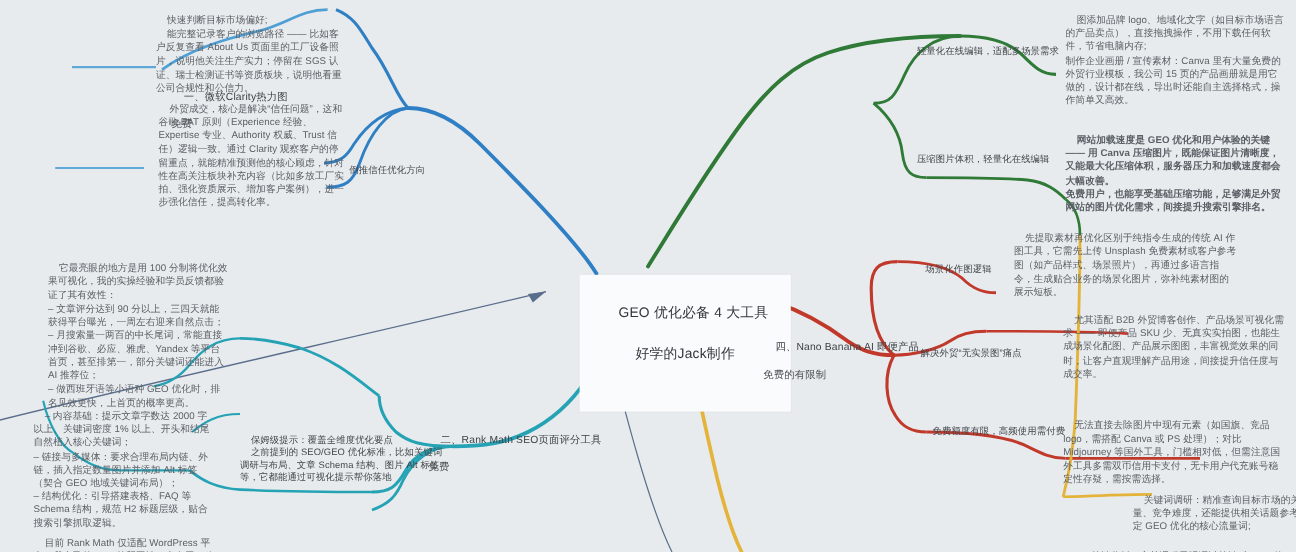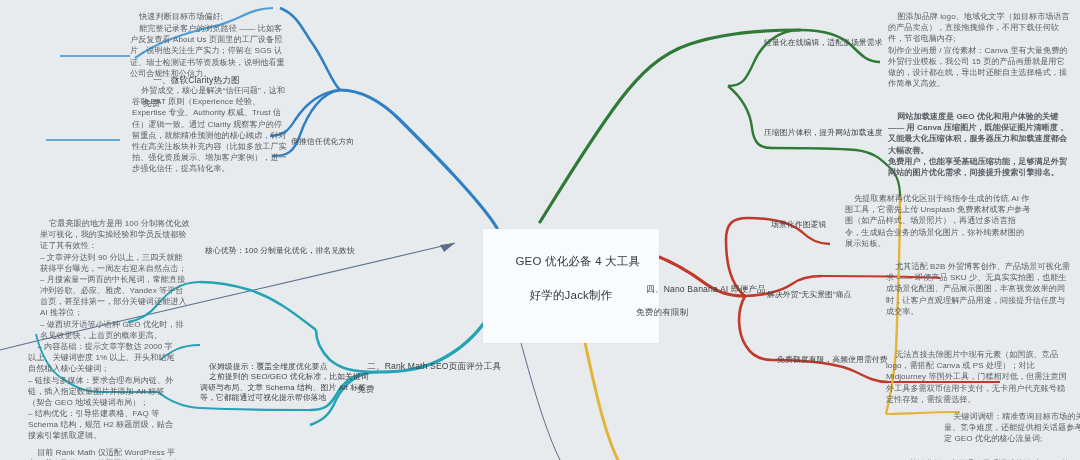--- a/index.html
+++ b/index.html
@@ -112,23 +112,20 @@
   </div>
   <div class="node leaf" style="left:132px;top:74px;width:156px;">
     <span>外贸成交，核心是解决“信任问题”，这和谷歌 EAT 原则（Experience 经验、Expertise 专业、Authority 权威、Trust 信任）逻辑一致。通过 Clarity 观察客户的停留重点，就能精准预测他的核心顾虑，针对性在高关注板块补充内容（比如多放工厂实拍、强化资质展示、增加客户案例），进一步强化信任，提高转化率。</span>
   </div>
 
   <div class="node b1" style="left:357px;top:350px;width:216px;">
     <span>二、</span><span>Rank Math SEO页面评分工具</span>
     <span class="sub">免费</span>
   </div>
 
-  <div class="node b2" style="left:196px;top:236px;width:175px;">
-    <span>核心优势：100 分制量化优化，排名见效快</span>
-  </div>
   <div class="node b2" style="left:200px;top:352px;width:170px;">
     <span>保姆级提示：覆盖全维度优化要点</span>
   </div>
   <div class="node b2" style="left:200px;top:362px;width:176px;">
     <span>之前提到的 SEO/GEO 优化标准，比如关键词调研与布局、文章 Schema 结构、图片 Alt 标签等，它都能通过可视化提示帮你落地</span>
   </div>
 
   <div class="node leaf" style="left:40px;top:207px;width:150px;">
     <span>它最亮眼的地方是用 100 分制将优化效果可视化，我的实操经验和学员反馈都验证了其有效性：
 – 文章评分达到 90 分以上，三四天就能获得平台曝光，一周左右迎来自然点击；
@@ -142,21 +139,21 @@
   </div>
   <div class="node leaf" style="left:28px;top:436px;width:156px;">
     <span>目前 Rank Math 仅适配 WordPress 平台，我自己的 B2B 外贸网站一直在用，稳定性极高，Shopify 等独立站平台暂时无法使用。</span>
   </div>
 
 
   <div class="node b2" style="left:755px;top:28px;width:170px;">
     <span>轻量化在线编辑，适配多场景需求</span>
   </div>
   <div class="node b2" style="left:755px;top:118px;width:175px;">
-    <span>压缩图片体积，提升网站加载速度</span>
+    <span>压缩图片体积，轻量化在线编辑</span>
   </div>
 
   <div class="node leaf" style="left:888px;top:0px;width:184px;">
     <span>图添加品牌 logo、地域化文字（如目标市场语言的产品卖点），直接拖拽操作，不用下载任何软件，节省电脑内存;
 制作企业画册 / 宣传素材：Canva 里有大量免费的外贸行业模板，我公司 15 页的产品画册就是用它做的，设计都在线，导出时还能自主选择格式，操作简单又高效。</span>
   </div>
   <div class="node leaf" style="left:888px;top:100px;width:184px;font-weight:bold;">
     <span>网站加载速度是 GEO 优化和用户体验的关键 —— 用 Canva 压缩图片，既能保证图片清晰度，又能最大化压缩体积，服务器压力和加载速度都会大幅改善。
 免费用户，也能享受基础压缩功能，足够满足外贸网站的图片优化需求，间接提升搜索引擎排名。</span>
   </div>

